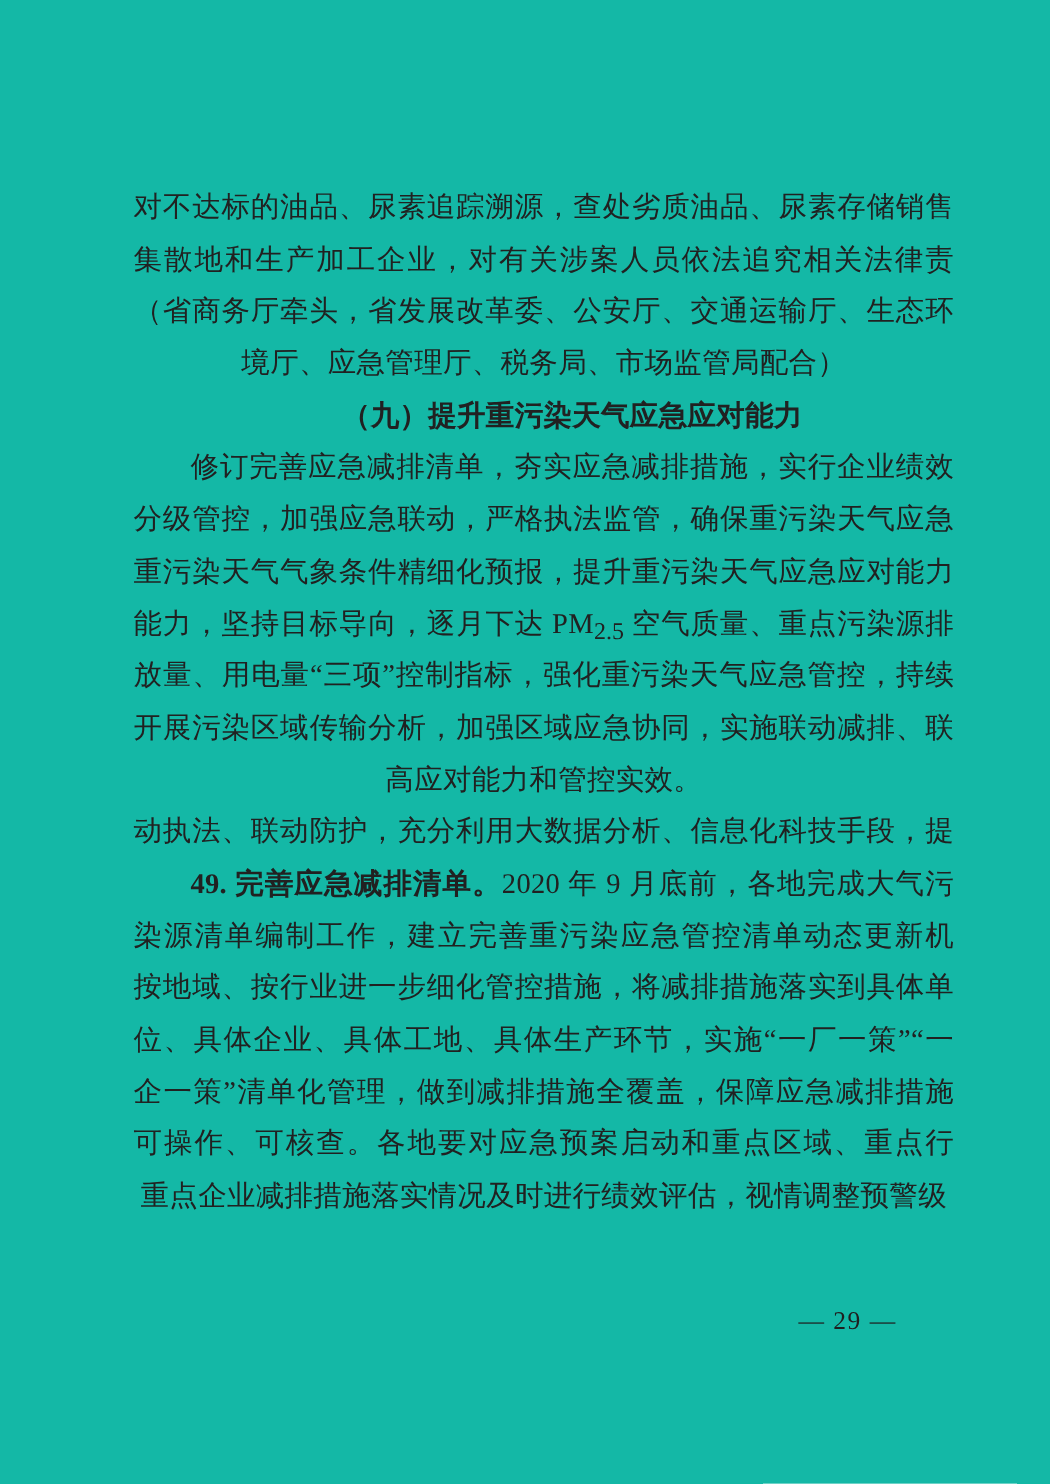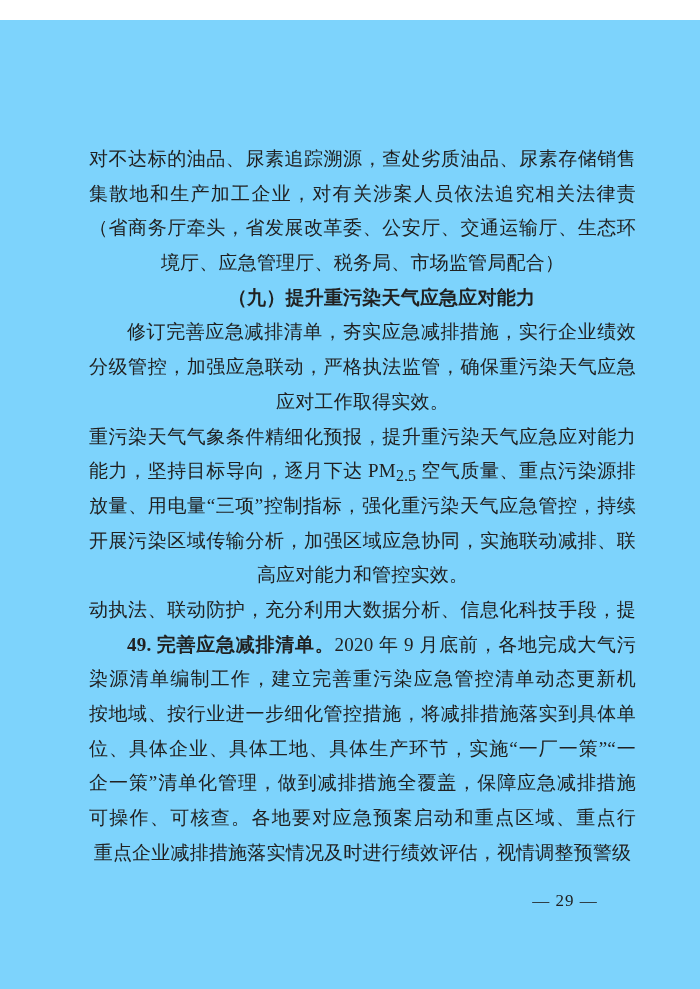--- a/index.html
+++ b/index.html
@@ -11,22 +11,21 @@
     width: 700px;
     height: 989px;
     position: relative;
     overflow: hidden;
     font-family: "Liberation Serif", "DejaVu Serif", serif;
     color: #212121;
   }
   .page {
     position: absolute;
     inset: 0;
-    background: #7dd3fc;
-    margin-top: 20px;
+    background: #14b8a6;
   }
   .text-block {
     position: absolute;
     left: 89px;
     top: 122px;
     width: 547px;
     font-size: 19px;
     line-height: 34.7px;
     letter-spacing: 0.2px;
   }
@@ -71,21 +70,20 @@
 
     <div class="line j">对不达标的油品、尿素追踪溯源，查处劣质油品、尿素存储销售</div>
     <div class="line j">集散地和生产加工企业，对有关涉案人员依法追究相关法律责任。</div>
     <div class="line j">（省商务厅牵头，省发展改革委、公安厅、交通运输厅、生态环</div>
     <div class="line">境厅、应急管理厅、税务局、市场监管局配合）</div>
 
     <div class="line indent bold">（九）提升重污染天气应急应对能力</div>
 
     <div class="line j indent">修订完善应急减排清单，夯实应急减排措施，实行企业绩效</div>
     <div class="line j">分级管控，加强应急联动，严格执法监管，确保重污染天气应急</div>
-    <div class="line">应对工作取得实效。</div>
 
     <div class="line j">重污染天气气象条件精细化预报，提升重污染天气应急应对能力</div>
     <div class="line j"><span>能力，坚持目标导向，逐月下达 PM</span><sub class="pm-sub">2.5</sub><span> 空气质量、重点污染源排</span></div>
     <div class="line j">放量、用电量“三项”控制指标，强化重污染天气应急管控，持续</div>
     <div class="line j">开展污染区域传输分析，加强区域应急协同，实施联动减排、联</div>
     <div class="line">高应对能力和管控实效。</div>
     <div class="line j">动执法、联动防护，充分利用大数据分析、信息化科技手段，提</div>
 
     <div class="line j indent"><b>49. 完善应急减排清单。</b><span>2020 年 9 月底前，各地完成大气污</span></div>
     <div class="line j">染源清单编制工作，建立完善重污染应急管控清单动态更新机制，</div>

